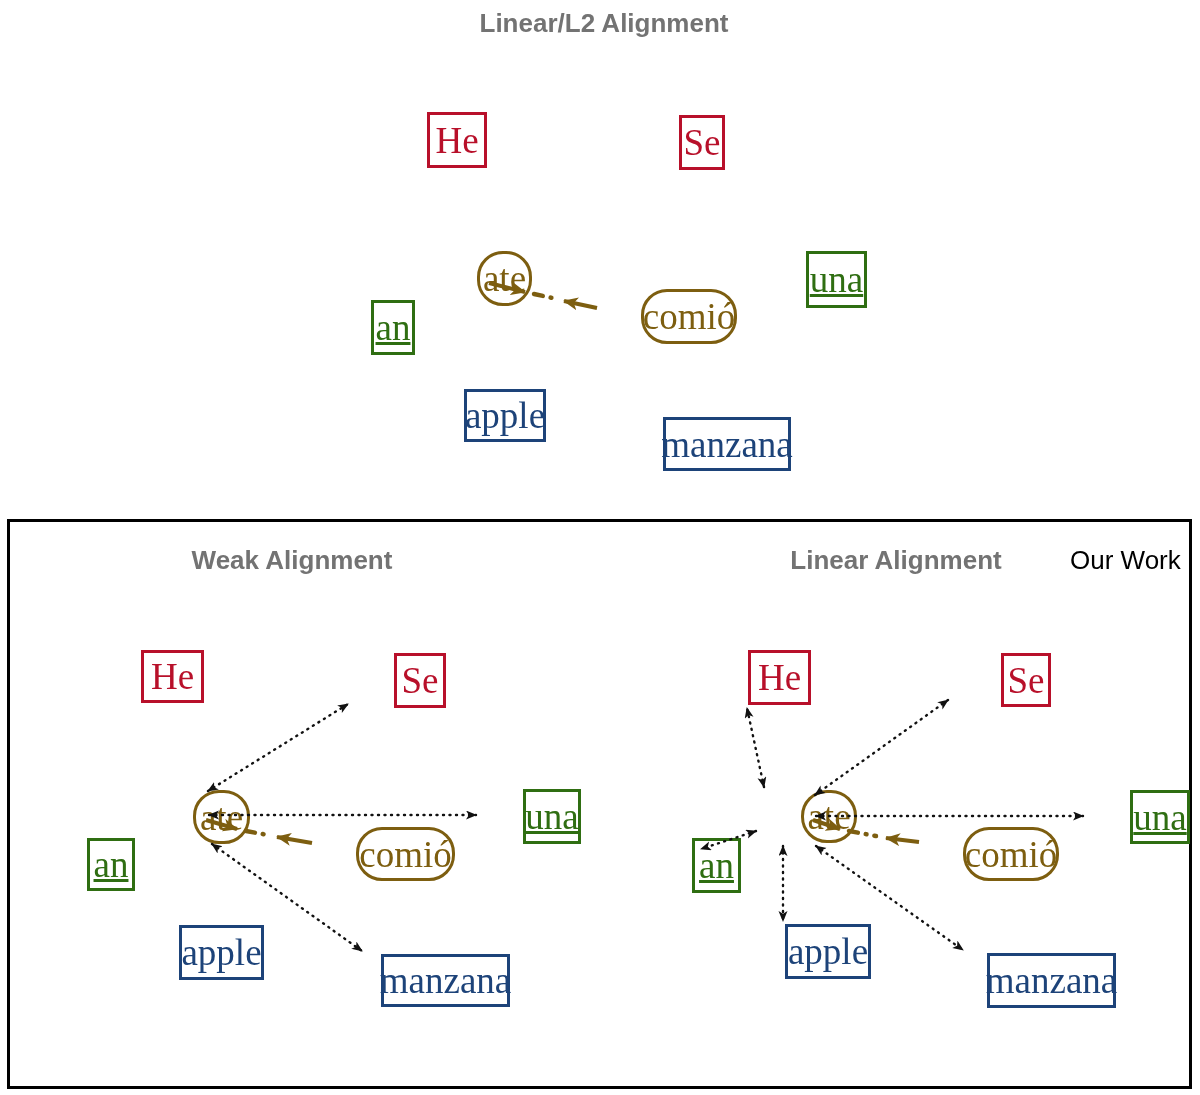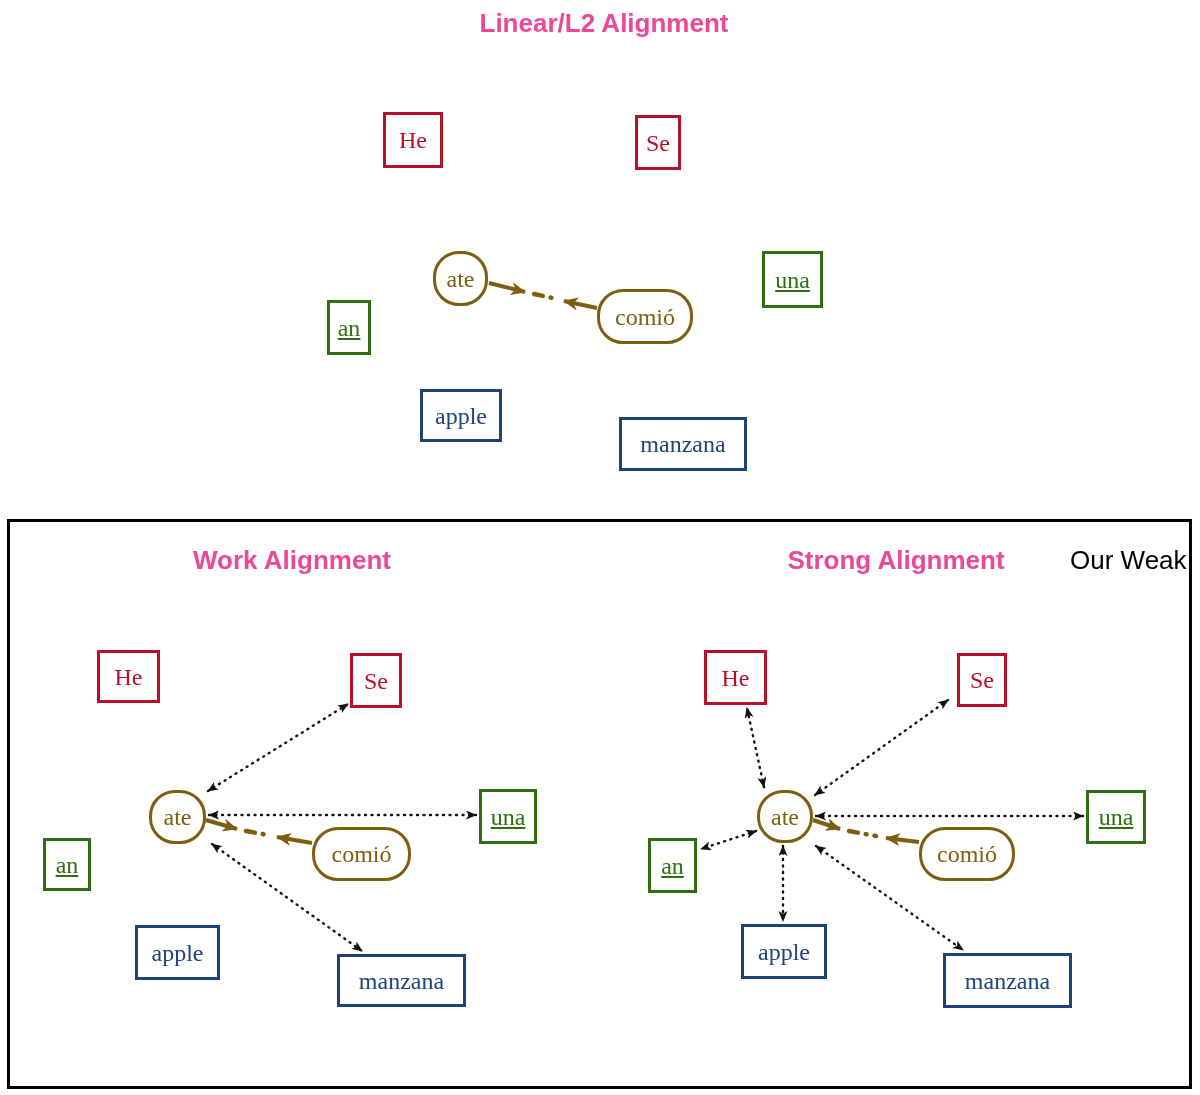--- a/index.html
+++ b/index.html
@@ -15,21 +15,21 @@
     width:1200px;height:1095px;
     background:#ffffff;
     font-family:"Liberation Sans",sans-serif;
     overflow:hidden;
   }
   .ptitle{
     position:absolute;
     font-family:"Liberation Sans",sans-serif;
     font-weight:bold;
     font-size:26px;
-    color:#ec4899;
+    color:#737373;
     white-space:nowrap;
     transform:translateX(-50%);
   }
   .annot{
     position:absolute;
     font-family:"Liberation Sans",sans-serif;
     font-weight:normal;
     font-size:26px;
     color:#000;
     white-space:nowrap;
@@ -43,45 +43,46 @@
   }
   .wordbox{
     position:absolute;
     box-sizing:border-box;
     background:#fff;
     border:3px solid;
     display:flex;
     align-items:center;
     justify-content:center;
     font-family:"Liberation Serif","DejaVu Serif",serif;
-    font-size:24px;
+    font-size:37px;
     line-height:1;
     white-space:nowrap;
+    margin-left:44px;
   }
   .c-red{border-color:var(--red);color:var(--red);}
   .c-olive{border-color:var(--olive);color:var(--olive);border-radius:26px;}
   .c-green{border-color:var(--green);color:var(--green);text-decoration:underline;}
   .c-blue{border-color:var(--blue);color:var(--blue);}
   svg.arrows{
     position:absolute;left:0;top:0;
     pointer-events:none;
   }
   .dotline{stroke:var(--ink);stroke-width:2.4;stroke-dasharray:1 5.5;stroke-linecap:round;fill:none;}
   .pull{stroke:var(--olive);stroke-width:4;fill:none;}
   .pulldash{stroke:var(--olive);stroke-width:4.5;stroke-dasharray:9 8 0.8 8;stroke-linecap:round;fill:none;}
 </style>
 </head>
 <body>
 
 <div id="canvas">
 
   <div class="ptitle" style="left:604px;top:8px;">Linear/L2 Alignment</div>
-  <div class="ptitle" style="left:292px;top:545px;">Work Alignment</div>
-  <div class="ptitle" style="left:896px;top:545px;">Strong Alignment</div>
-  <div class="annot" style="left:1070px;top:545px;">Our Weak</div>
+  <div class="ptitle" style="left:292px;top:545px;">Weak Alignment</div>
+  <div class="ptitle" style="left:896px;top:545px;">Linear Alignment</div>
+  <div class="annot" style="left:1070px;top:545px;">Our Work</div>
 
   <div class="outerbox"></div>
 
   <div class="wordbox c-red" style="left:383px;top:112px;width:60px;height:56px">He</div>
   <div class="wordbox c-red" style="left:635px;top:115px;width:46px;height:55px">Se</div>
   <div class="wordbox c-olive" style="left:433px;top:251px;width:55px;height:55px">ate</div>
   <div class="wordbox c-olive" style="left:597px;top:289px;width:96px;height:55px">comió</div>
   <div class="wordbox c-green" style="left:762px;top:251px;width:61px;height:57px">una</div>
   <div class="wordbox c-green" style="left:327px;top:300px;width:44px;height:55px">an</div>
   <div class="wordbox c-blue" style="left:420px;top:389px;width:82px;height:53px">apple</div>

